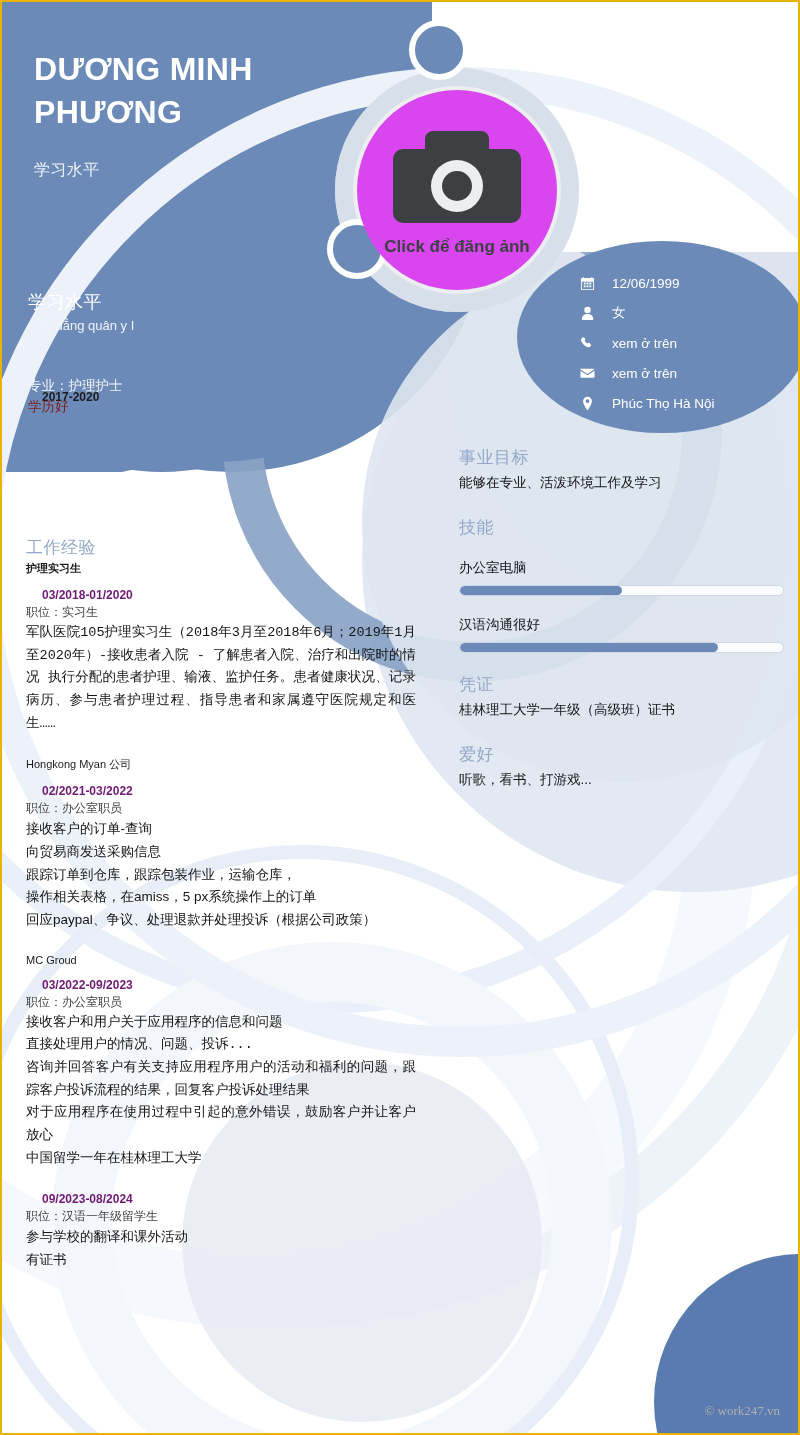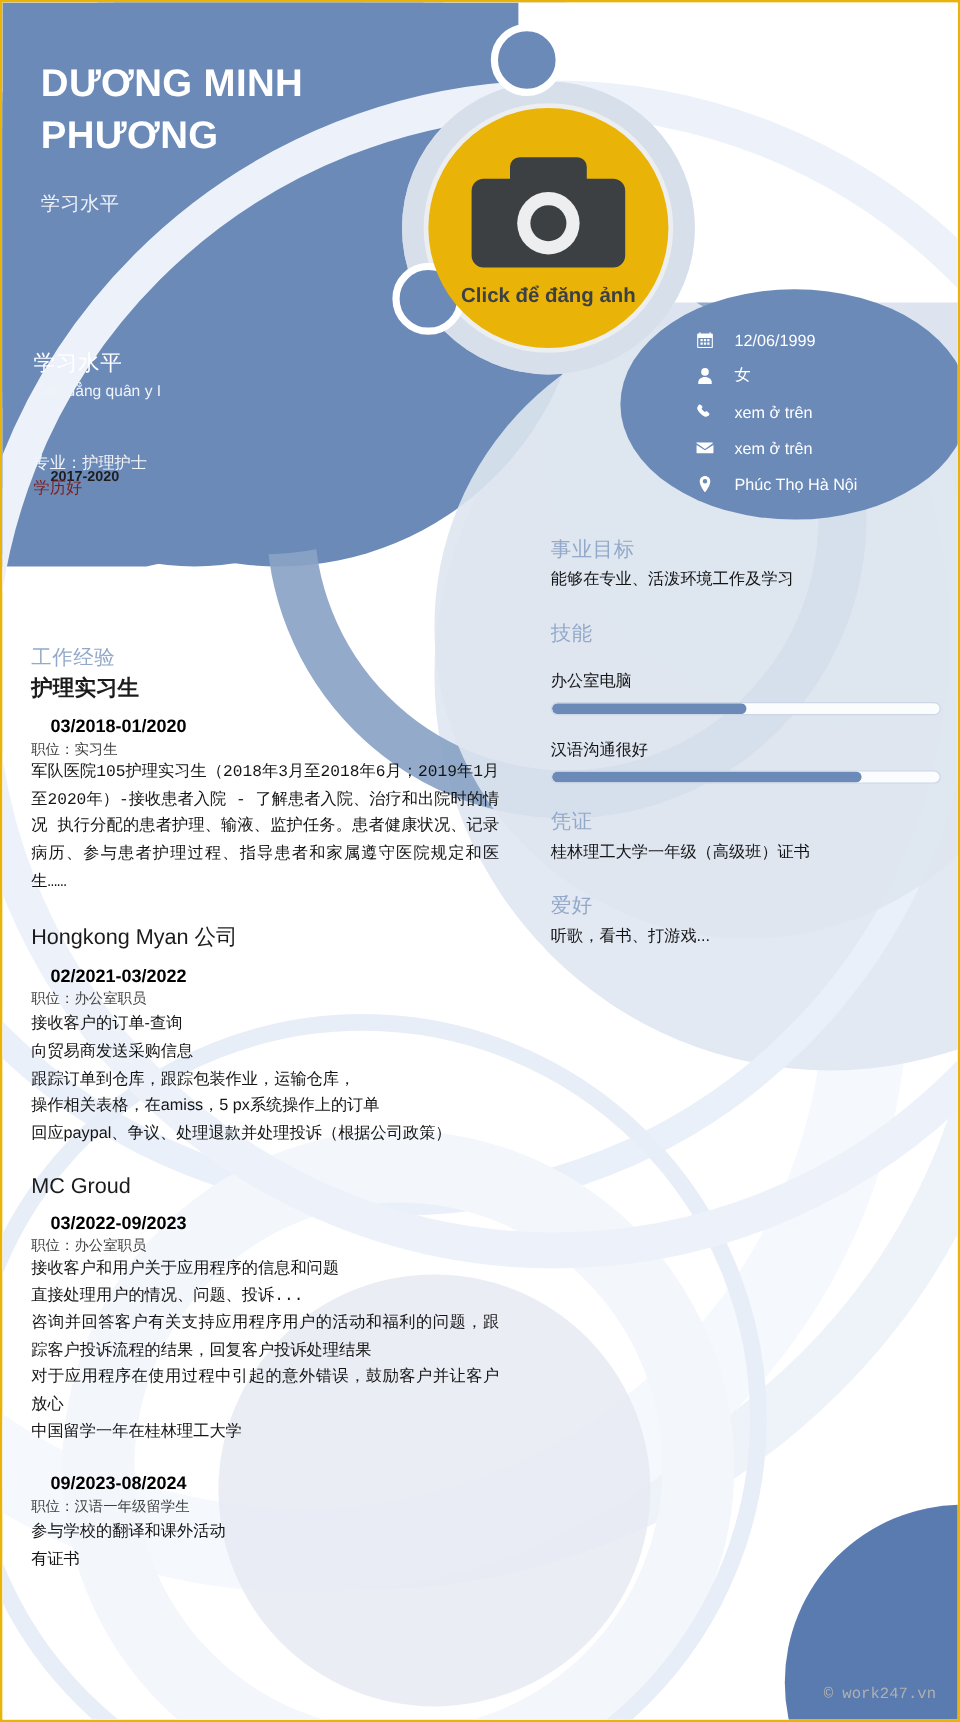--- a/index.html
+++ b/index.html
@@ -49,21 +49,21 @@
     color: #1d1d1d; font-size: 12px; font-weight: bold; margin-top: 36px;
   }
   .edu-major { left: 26px; top: 375px; color: #f3f5f9; font-size: 13.5px; }
   .edu-grade { left: 26px; top: 396px; color: #7f1d1d; font-size: 13.5px; }
 
   
   .photo-wrap {
     left: 355px; top: 88px;
     width: 200px; height: 200px;
     border-radius: 50%;
-    background: #eab308;
+    background: #d946ef;
     display: flex; flex-direction: column;
     align-items: center; justify-content: center;
     cursor: pointer;
     z-index: 14;
   }
   .cam-svg { display: block; }
   .photo-label {
     margin-top: 6px;
     color: #3d4043; font-size: 17px; font-weight: bold;
   }
@@ -91,26 +91,26 @@
   .col-left { left: 24px; top: 534px; width: 390px; z-index: 11; }
   .col-right { left: 457px; top: 444px; width: 325px; z-index: 11; }
 
   .sec-head {
     color: #93a9c9; font-size: 17px;
     margin-bottom: 2px; letter-spacing: .5px;
   }
   .sec-gap { height: 20px; }
 
   .job-name {
-    color: #1b1b1b; font-size: 18px;
+    color: #1b1b1b; font-size: 11px;
     font-weight: bold; margin-bottom: 2px;
   }
   .job-name.thin { font-weight: normal; }
   .job-date {
-    color: #000000; font-size: 15px; font-weight: bold;
+    color: #701a75; font-size: 12px; font-weight: bold;
     margin: 12px 0 2px 16px;
   }
   .job-pos { color: #3f3f3f; font-size: 12px; margin-bottom: 1px; }
   .job-desc {
     color: #141414; font-size: 13.5px;
     line-height: 1.68; text-align: justify; font-family: Liberation Mono, monospace;
   }
   .job-line { color: #141414; font-size: 13.5px; line-height: 1.68; }
   .exp-block { margin-bottom: 22px; }
 
@@ -124,21 +124,21 @@
   .bar-track {
     width: 100%; height: 11px; border-radius: 6px;
     background: #fbfcfd; border: 1px solid #ccd6e6;
     overflow: hidden;
   }
   .bar-fill { height: 100%; border-radius: 6px; background: #6b8ab8; }
 
   .footer {
     position: absolute; right: 18px; bottom: 14px;
     color: #b0b0b0; font-size: 13px;
-    font-family: Liberation Mono, monospace;
+    font-family: Liberation Serif, serif;
     z-index: 20;
   }
 </style>
 </head>
 <body>
 
 <div id="page">
 
   <svg class="bg" viewBox="0 0 800 1435" preserveAspectRatio="none">
     <defs>

